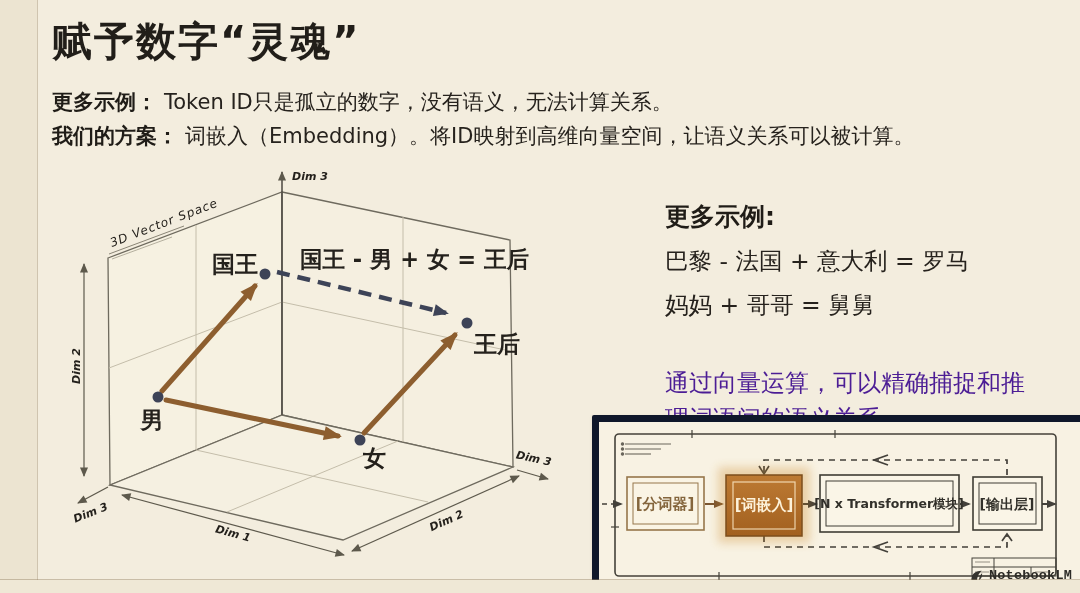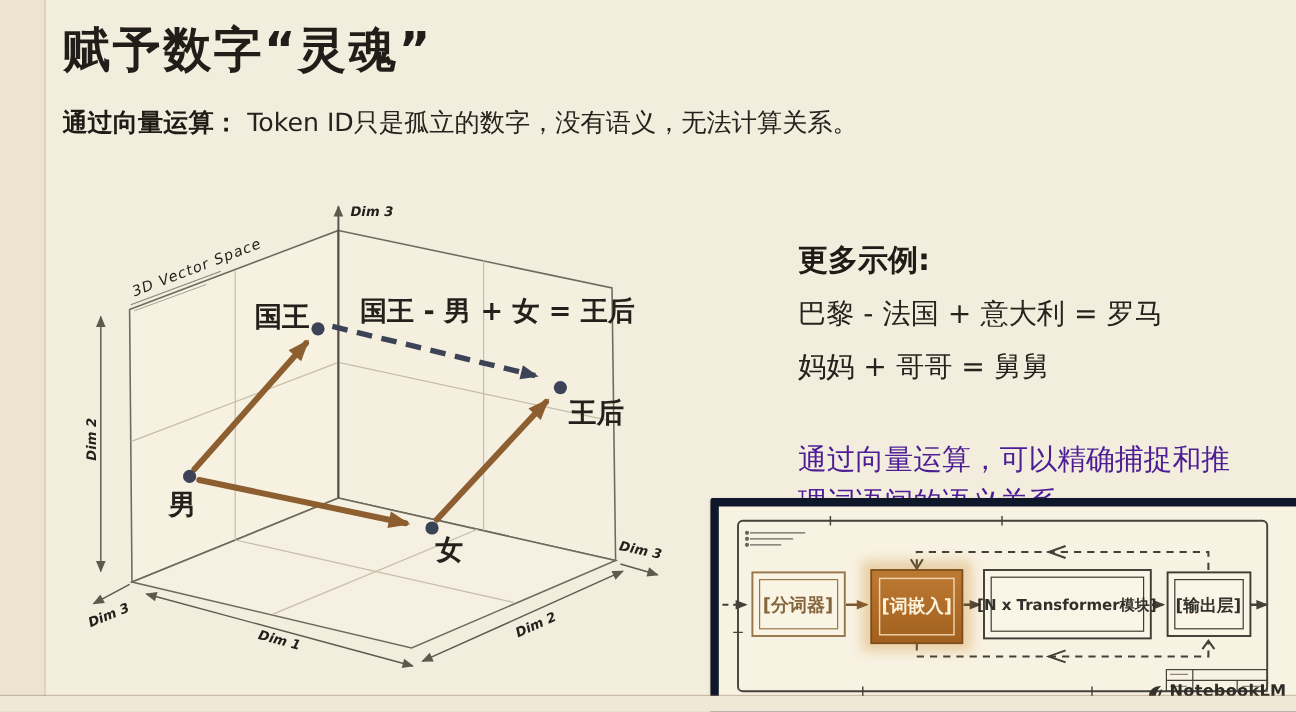--- a/index.html
+++ b/index.html
@@ -37,34 +37,35 @@
 
   .panel{
     position:absolute;left:592px;top:415px;width:486px;height:166px;
     background:#f8f2e3;border:7px solid #0f172a;border-radius:2px;
     box-shadow:0 1px 3px rgba(120,100,70,.15);
   }
   .panel svg{display:block;}
   .box-label{font-weight:700;}
 
   .watermark{
-    position:absolute;right:8px;top:568px;display:flex;align-items:center;gap:5px;
+    position:absolute;right:8px;top:568px;display:flex;align-items:center;gap:5px;font-family:Liberation Mono, monospace;
   }
   .watermark span{font-size:13.5px;font-weight:800;color:#2e2c27;letter-spacing:.2px;}
 </style>
 </head>
 <body>
 
 <div class="slide">
   <div class="left-margin"></div>
   <div class="edge-left"></div>
 
   <h1 class="page-title">赋予数字“灵魂”</h1>
 
-  <p class="line l1"><b>通过向量运算：</b><span>Token ID只是孤立的数字，没有语义，无法计算关系。</span></p>
+  <p class="line l1"><b>更多示例：</b><span>Token ID只是孤立的数字，没有语义，无法计算关系。</span></p>
+  <p class="line l2"><b>我们的方案：</b><span>词嵌入（Embedding）。将ID映射到高维向量空间，让语义关系可以被计算。</span></p>
 
   <svg class="chart" viewBox="55 158 530 432">
     <defs>
       <marker id="aBrown" markerUnits="userSpaceOnUse" markerWidth="20" markerHeight="16" refX="15" refY="8" orient="auto">
         <path d="M1,1 L19,8 L1,15 Z" fill="#8d5e2f"></path>
       </marker>
       <marker id="aDash" markerUnits="userSpaceOnUse" markerWidth="17" markerHeight="14" refX="13" refY="7" orient="auto">
         <path d="M1,1 L16,7 L1,13 Z" fill="#3d4357"></path>
       </marker>
       <marker id="aDim" markerUnits="userSpaceOnUse" markerWidth="11" markerHeight="9" refX="9" refY="4.5" orient="auto-start-reverse">

